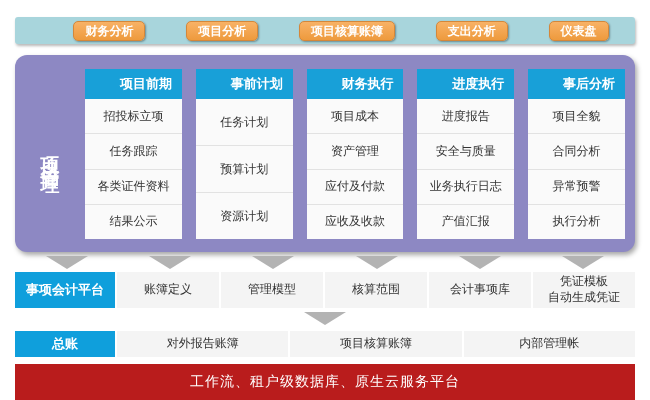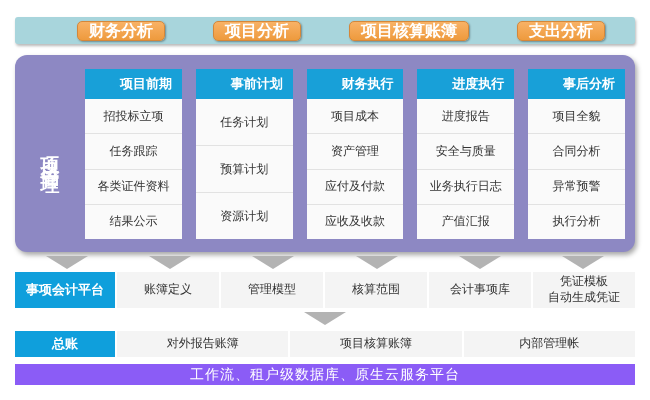--- a/index.html
+++ b/index.html
@@ -13,21 +13,21 @@
     position:absolute;left:15px;top:17px;width:620px;height:27px;
     background:#a8d5dc;border-radius:3px;
     box-shadow:1px 2px 3px rgba(0,0,0,.28);
     display:flex;align-items:center;justify-content:space-around;
     padding:0 22px;box-sizing:border-box;
   }
   .pill-btn{
     background:linear-gradient(#f8b266,#ee9a3d);
     border:1px solid #d4873a;border-radius:5px;
     box-shadow:1px 1px 2px rgba(0,0,0,.35);
-    color:#fff;font-size:16px;font-weight:bold;
+    color:#fff;font-size:12px;font-weight:bold;
     padding:1px 11px;line-height:16px;white-space:nowrap;cursor:pointer;margin-left:32px;
   }
   
   .pm-box{
     position:absolute;left:15px;top:55px;width:620px;height:197px;
     background:#8d88c3;border-radius:12px;
     box-shadow:2px 3px 5px rgba(0,0,0,.35);
   }
   .pm-title{
     position:absolute;left:0;top:0;width:70px;height:100%;
@@ -78,34 +78,35 @@
     color:#fff;font-size:13px;font-weight:bold;
   }
   .plat-cell{
     flex:1;margin-left:2px;background:#f4f4f4;
     display:flex;align-items:center;justify-content:center;
     font-size:12px;color:#333;text-align:center;
     white-space:pre-line;line-height:1.3;
   }
   
   .bottom-bar{
-    position:absolute;left:15px;top:364px;width:620px;height:21px;
-    background:#8b5cf6;
+    position:absolute;left:15px;top:364px;width:620px;height:36px;
+    background:#b91c1c;
     display:flex;align-items:center;justify-content:center;
     color:#fff;font-size:14px;letter-spacing:1px;
   }
 </style>
 </head>
 <body>
 
 <div class="top-bar">
   <span class="pill-btn">财务分析</span>
   <span class="pill-btn">项目分析</span>
   <span class="pill-btn">项目核算账簿</span>
   <span class="pill-btn">支出分析</span>
+  <span class="pill-btn">仪表盘</span>
 </div>
 
 <div class="pm-box">
   <div class="pm-title">项目管理</div>
   <div class="pm-cols">
 
     <div class="pm-col">
       <div class="pm-col-header">项目前期</div>
       <div class="pm-items">
         <div class="pm-item">招投标立项</div>

